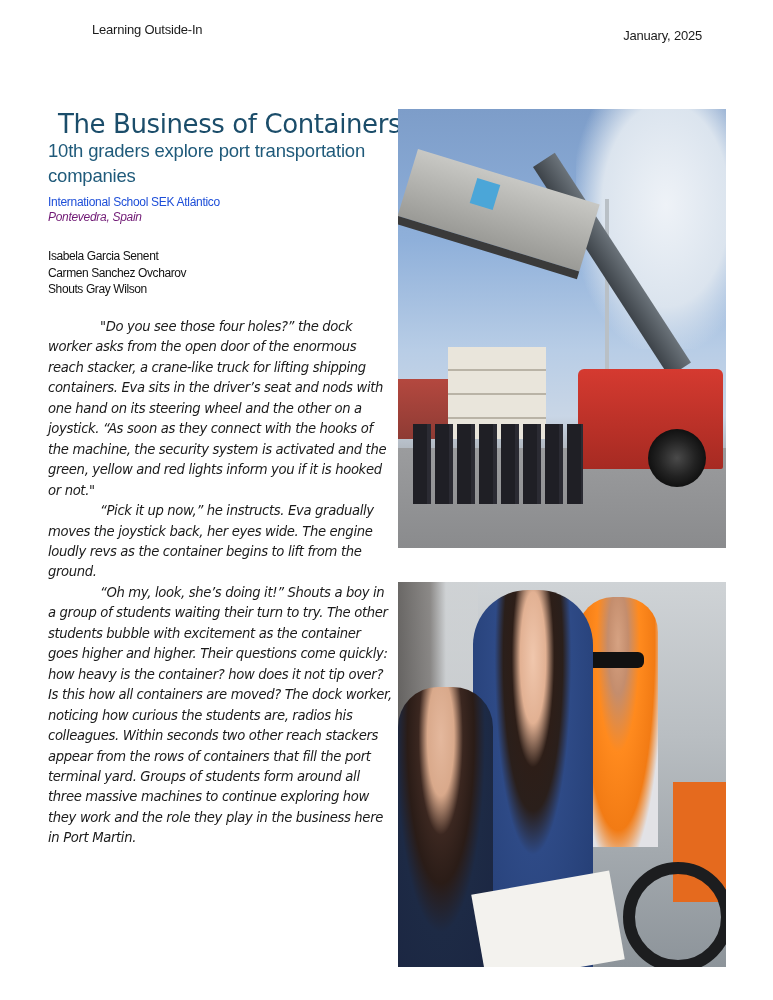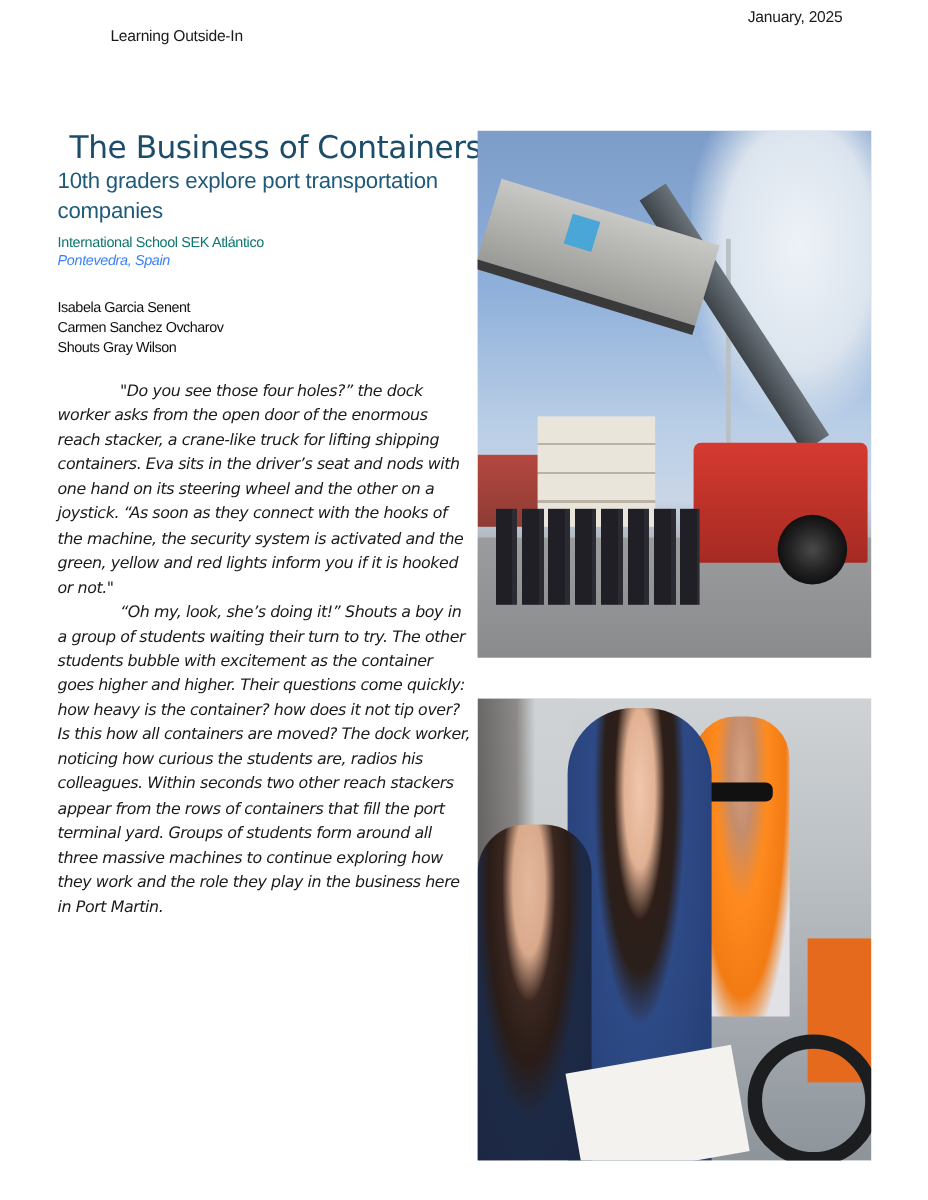--- a/index.html
+++ b/index.html
@@ -1,23 +1,23 @@
 <!DOCTYPE html>
 <html><head>
 <meta charset="utf-8">
 <style>
   html, body { margin: 0; padding: 0; background: #ffffff; }
   body { width: 773px; height: 1000px; position: relative; overflow: hidden; font-family: "Liberation Sans", sans-serif; color: #111; }
   .header-left { position: absolute; left: 48px; top: 22px; font-size: 13px; color: #1a1a1a; letter-spacing: -0.2px; margin-left: 44px; }
-  .header-right { position: absolute; right: 71px; top: 6px; font-size: 13px; color: #1a1a1a; letter-spacing: -0.2px; }
+  .header-right { position: absolute; right: 71px; top: 28px; font-size: 13px; color: #1a1a1a; letter-spacing: -0.2px; }
 
   .title { position: absolute; left: 48px; top: 99px; font-size: 26px; color: #1b4d6a; font-family: "DejaVu Sans", sans-serif; letter-spacing: -0.4px; white-space: nowrap; }
   .subtitle { position: absolute; left: 48px; top: 138px; width: 330px; font-size: 18.5px; line-height: 25px; color: #1f5a7a; font-family: "Liberation Sans", sans-serif; letter-spacing: -0.2px; }
-  .school { position: absolute; left: 48px; top: 195px; font-size: 12px; line-height: 15px; color: #0f766e; letter-spacing: -0.3px; }
-  .location { position: absolute; left: 48px; top: 210px; font-size: 12px; line-height: 15px; font-style: italic; color: #3b82f6; letter-spacing: -0.3px; }
+  .school { position: absolute; left: 48px; top: 195px; font-size: 12px; line-height: 15px; color: #1d4ed8; letter-spacing: -0.3px; }
+  .location { position: absolute; left: 48px; top: 210px; font-size: 12px; line-height: 15px; font-style: italic; color: #701a75; letter-spacing: -0.3px; }
   .authors { position: absolute; left: 48px; top: 248px; font-size: 12px; line-height: 16.5px; color: #111; letter-spacing: -0.4px; }
   .authors div { white-space: nowrap; }
 
   .article { position: absolute; left: 48px; top: 317px; width: 346px; font-family: "DejaVu Sans", sans-serif; font-style: italic; font-size: 13.2px; line-height: 20.45px; color: #1a1a1a; letter-spacing: -0.35px; }
   .article p { margin: 0; text-indent: 52px; }
 
   .photo { position: absolute; overflow: hidden; }
   .photo-1 { left: 398px; top: 109px; width: 328px; height: 439px; background: linear-gradient(180deg, #7d9dc9 0%, #8fb0da 30%, #b8cde6 55%, #c9d6e6 70%, #9a9a9a 85%, #8a8a8a 100%); }
   .photo-2 { left: 398px; top: 582px; width: 328px; height: 385px; background: linear-gradient(180deg, #cfd3d6 0%, #b9bec2 40%, #8d949a 100%); }
 
@@ -56,20 +56,21 @@
 <div class="location">Pontevedra, Spain</div>
 
 <div class="authors">
   <div>Isabela Garcia Senent</div>
   <div>Carmen Sanchez Ovcharov</div>
   <div>Shouts Gray Wilson</div>
 </div>
 
 <div class="article">
   <p>"Do you see those four holes?” the dock worker asks from the open door of the enormous reach stacker, a crane-like truck for lifting shipping containers.  Eva sits in the driver’s seat and nods with one hand on its steering wheel and the other on a joystick. “As soon as they connect with the hooks of the machine, the security system is activated and the green, yellow and red lights inform you if it is hooked or not."</p>
+  <p>“Pick it up now,” he instructs.  Eva gradually moves the joystick back, her eyes wide. The engine loudly revs as the container begins to lift from the ground.</p>
   <p>“Oh my, look, she’s doing it!” Shouts a boy in a group of students waiting their turn to try. The other students bubble with excitement as the container goes higher and higher.  Their questions come quickly: how heavy is the container? how does it not tip over? Is this how all containers are moved? The dock worker, noticing how curious the students are, radios his colleagues. Within seconds two other reach stackers appear from the rows of containers that fill the port terminal yard.  Groups of students form around all three massive machines to continue exploring how they work and the role they play in the business here in Port Martin.</p>
 </div>
 
 <div class="photo photo-1" title="Red reach stacker lifting a MAERSK shipping container while a group of uniformed students watches at a port terminal">
   <div class="p1-cloud"></div>
   <div class="p1-pole"></div>
   <div class="p1-red-stack"></div>
   <div class="p1-stack"></div>
   <div class="p1-ground"></div>
   <div class="p1-boom"></div>

